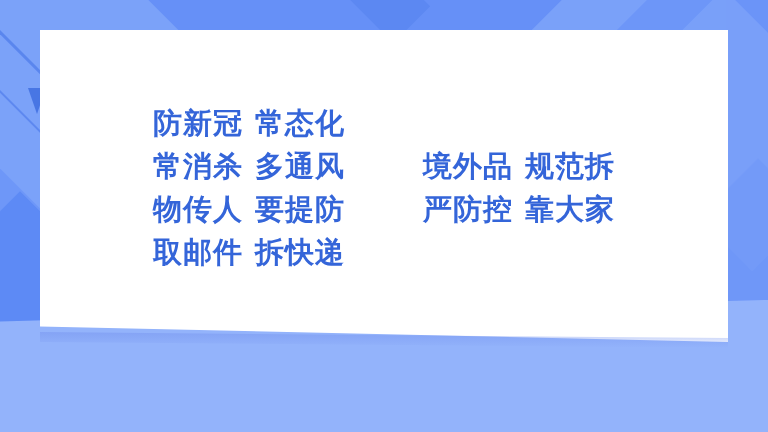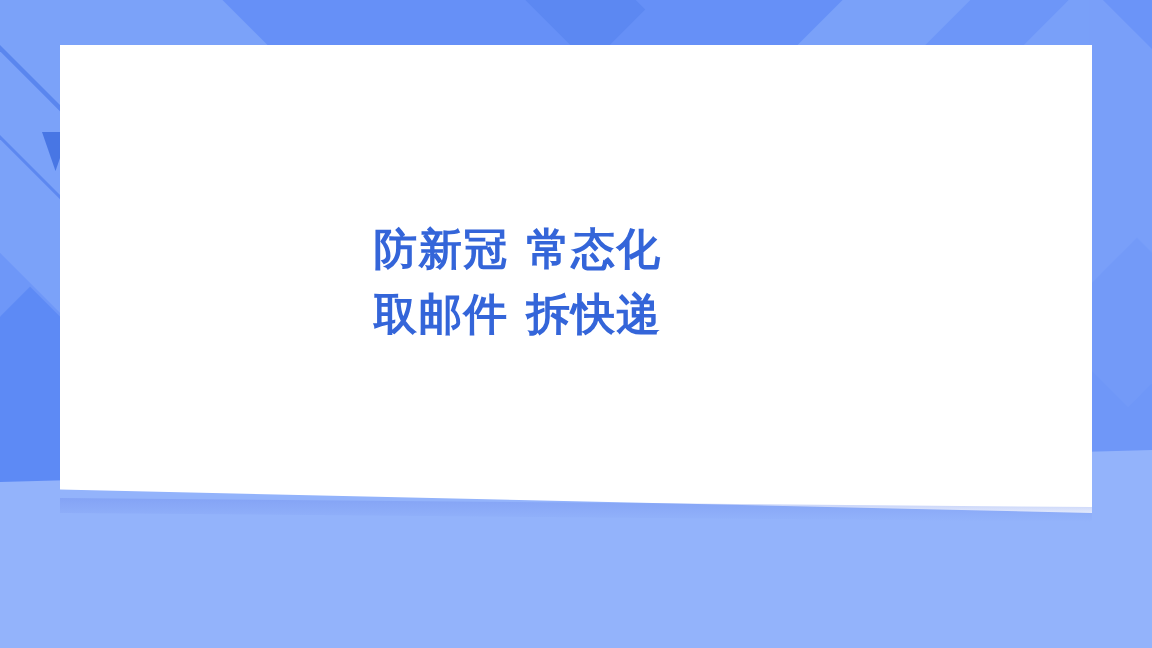--- a/index.html
+++ b/index.html
@@ -239,22 +239,34 @@
   <div class="card"></div>
   <div class="card-shadow"></div>
 
   <div class="slogan-grid">
 
     <div class="slogan-col">
       <div class="slogan-line">
         <span class="seg">防新冠</span><span class="gap"></span><span class="seg">常态化</span>
       </div>
       <div class="slogan-line">
+        <span class="seg">常消杀</span><span class="gap"></span><span class="seg">多通风</span>
+      </div>
+      <div class="slogan-line">
+        <span class="seg">物传人</span><span class="gap"></span><span class="seg">要提防</span>
+      </div>
+      <div class="slogan-line">
         <span class="seg">取邮件</span><span class="gap"></span><span class="seg">拆快递</span>
       </div>
     </div>
 
     <div class="slogan-col">
+      <div class="slogan-line">
+        <span class="seg">境外品</span><span class="gap"></span><span class="seg">规范拆</span>
+      </div>
+      <div class="slogan-line">
+        <span class="seg">严防控</span><span class="gap"></span><span class="seg">靠大家</span>
+      </div>
     </div>
 
   </div>
 
 </div>
 
 </body></html>

